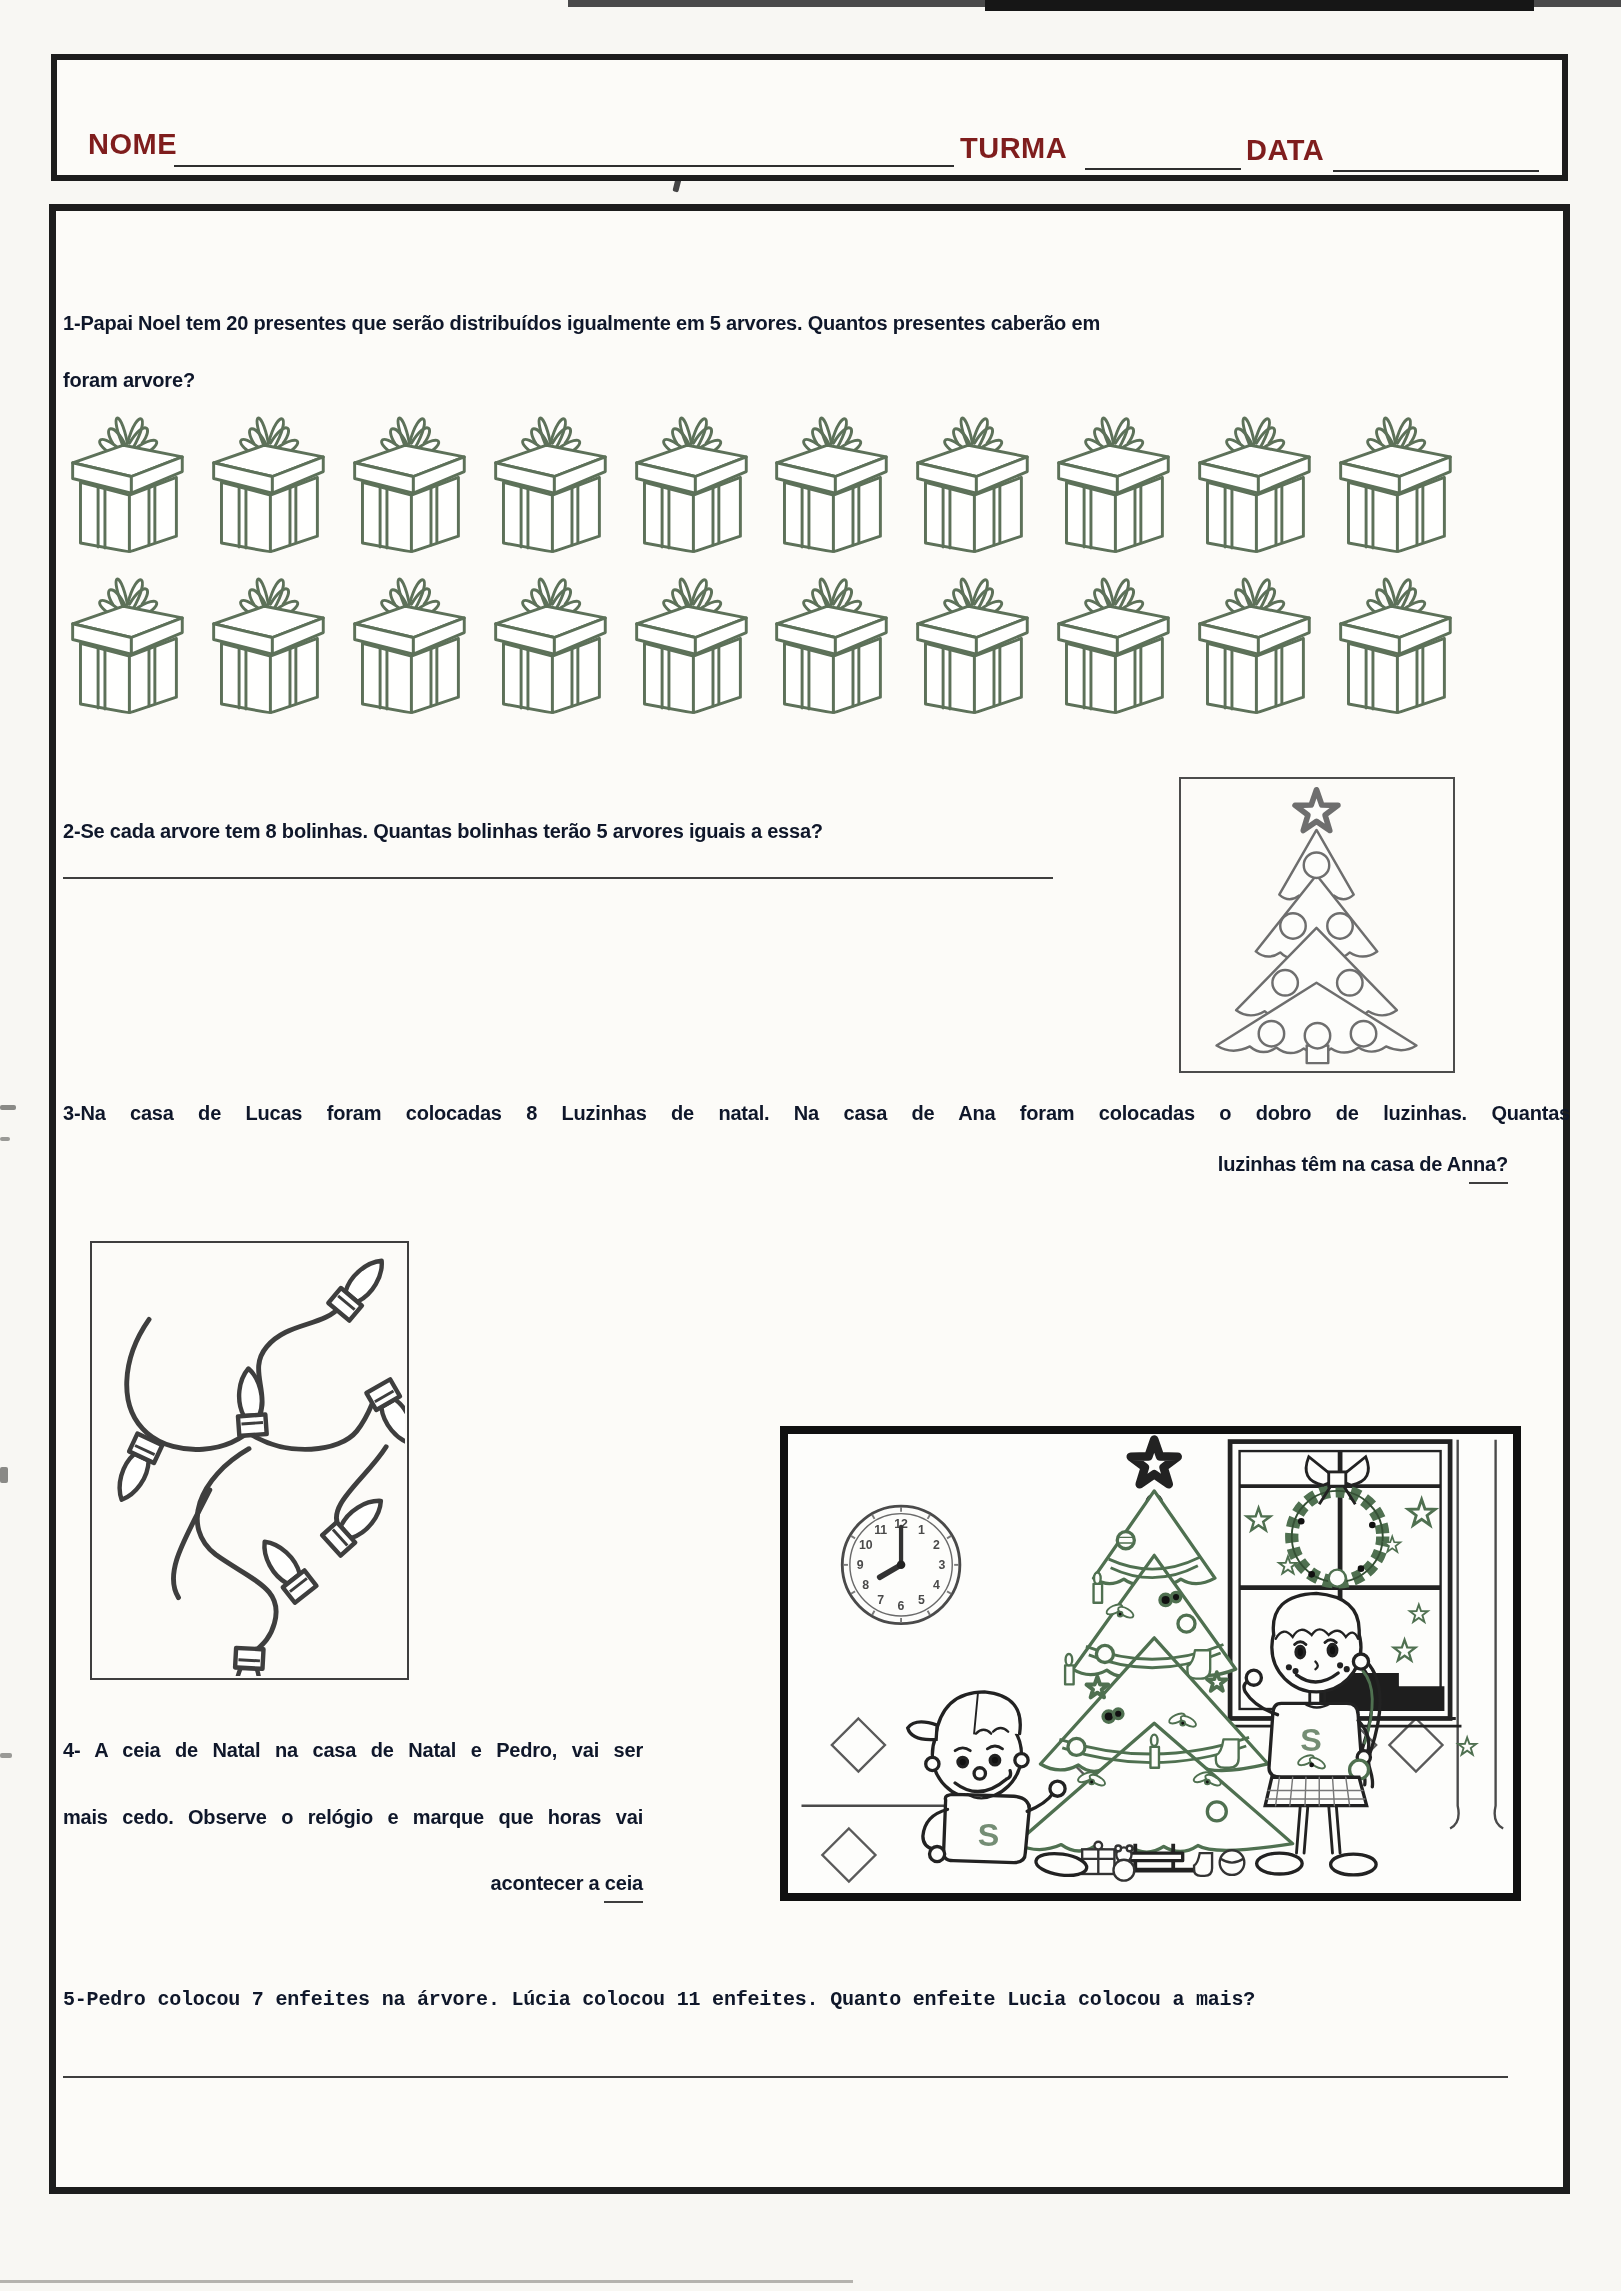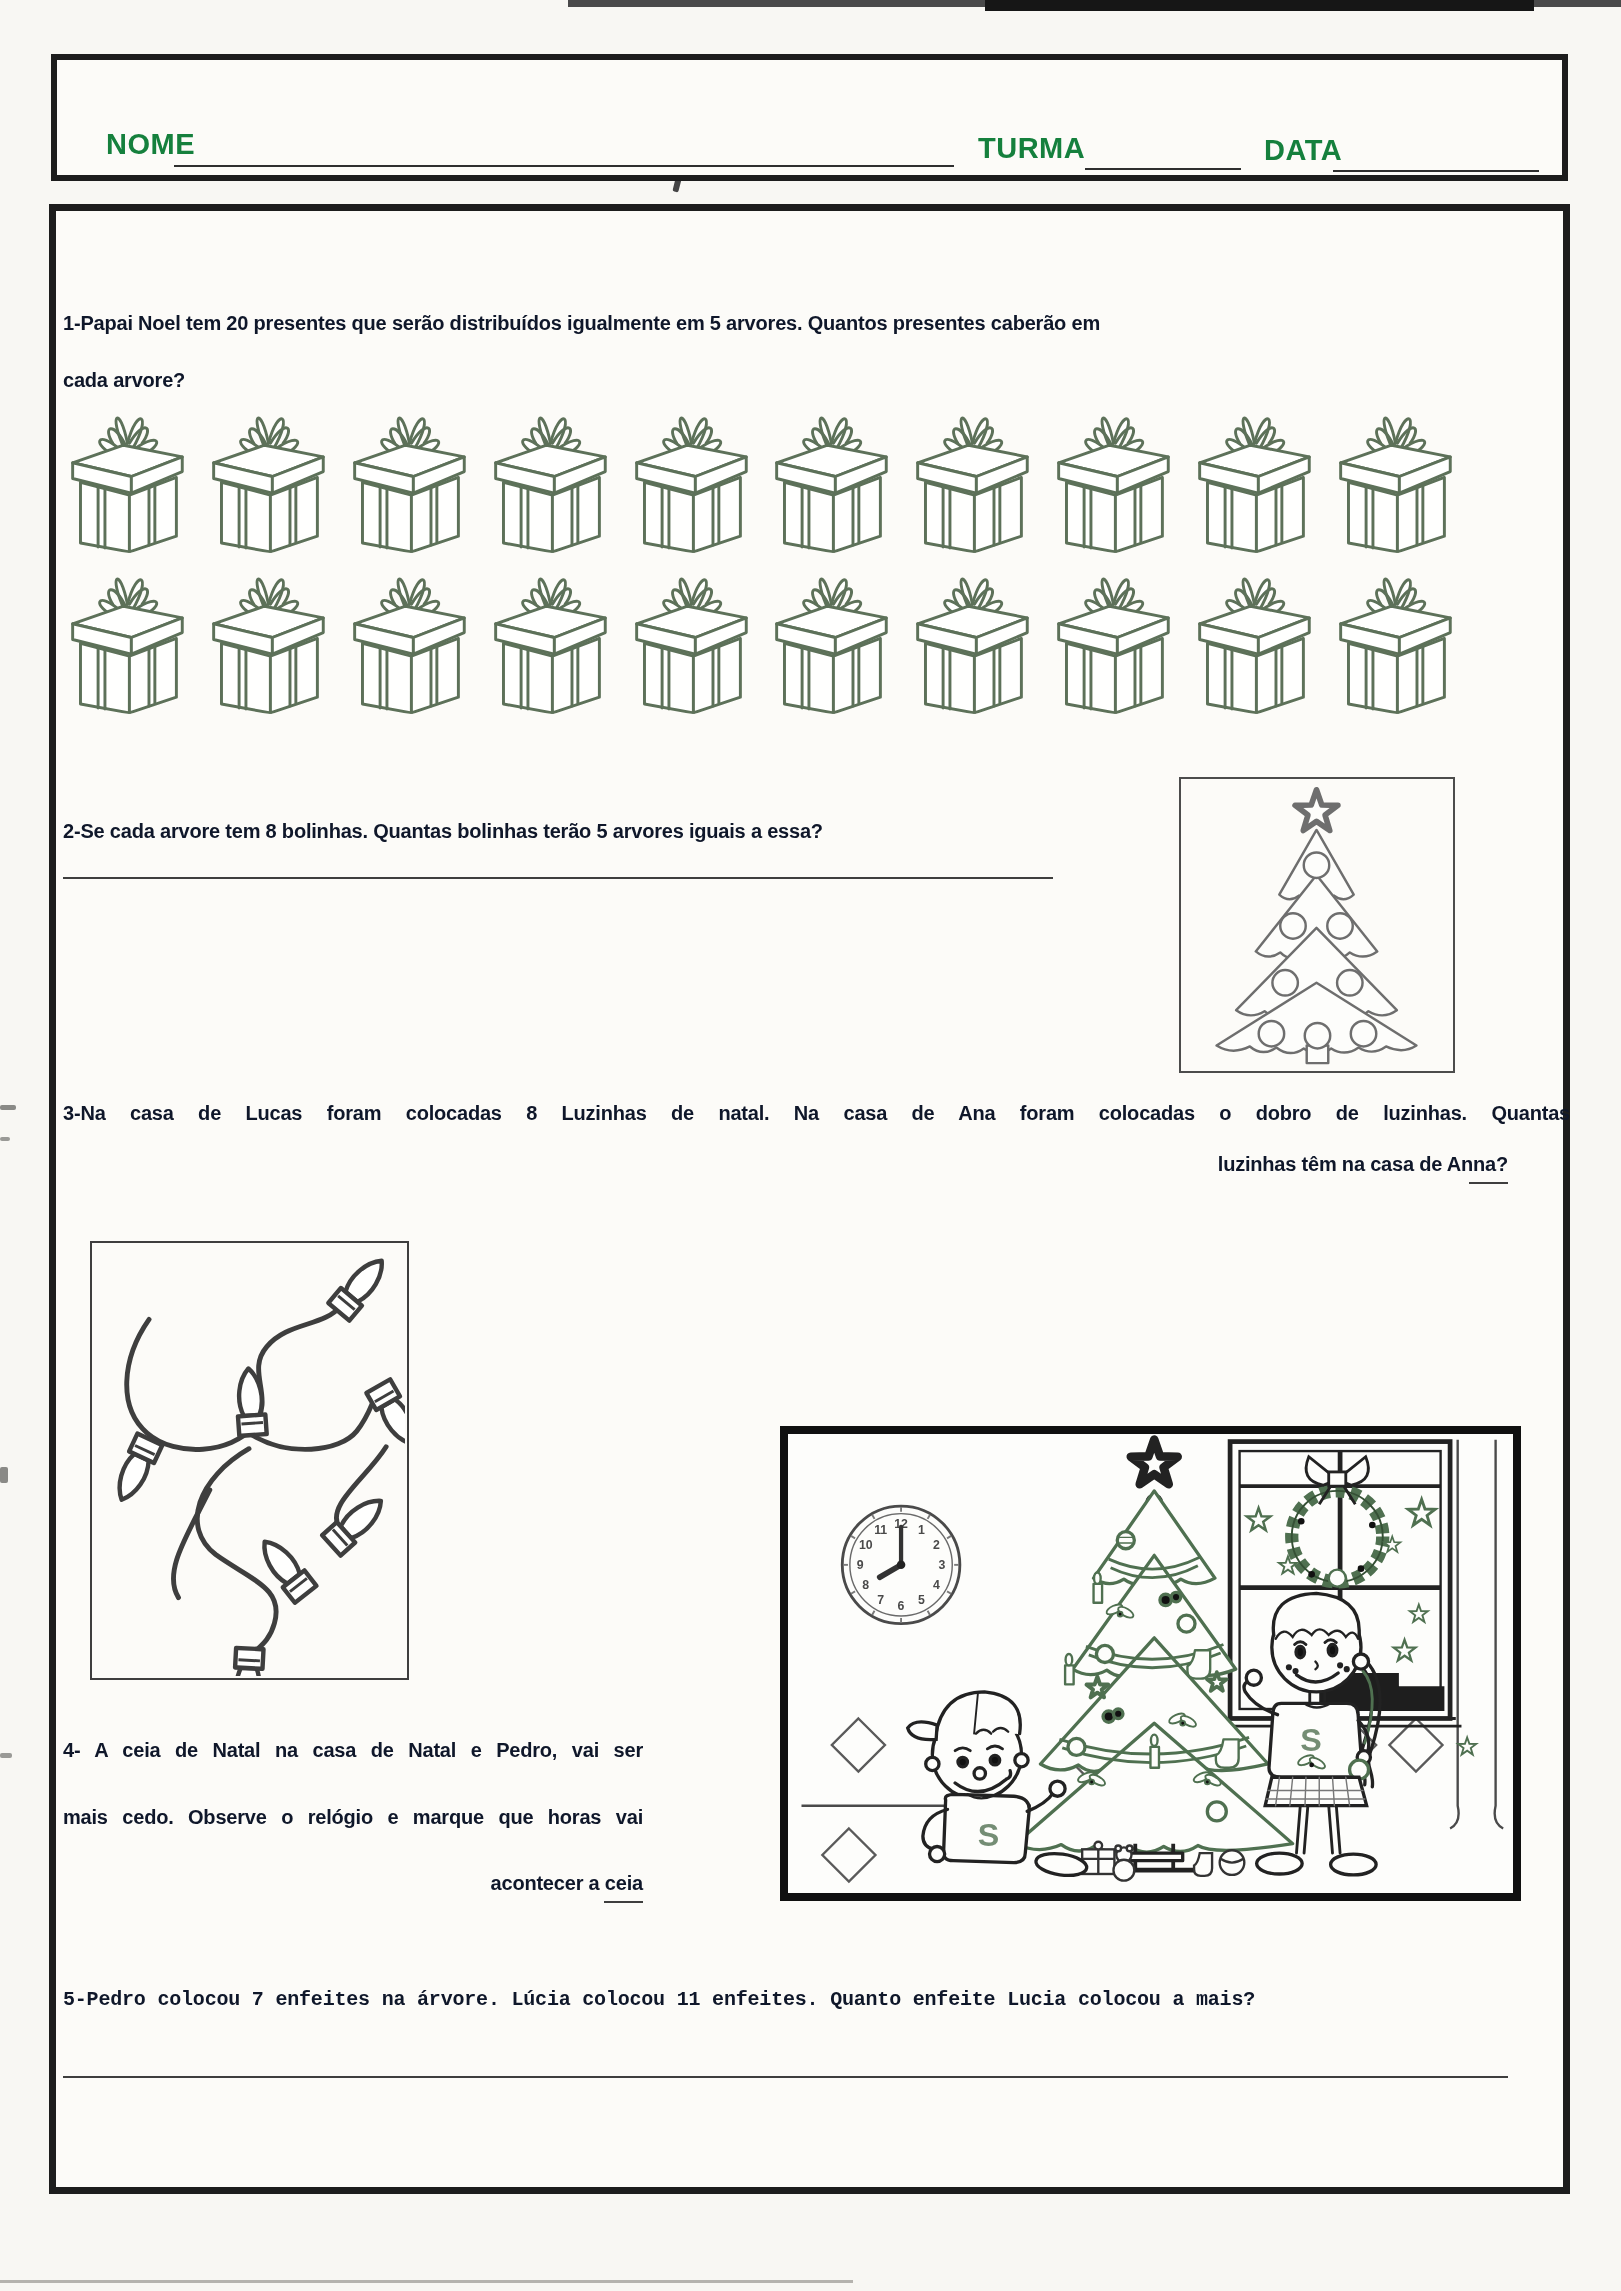--- a/index.html
+++ b/index.html
@@ -8,21 +8,21 @@
     background:#f8f7f3;
     font-family:"Liberation Sans",sans-serif;
   }
   .abs{position:absolute;}
   .frame{position:absolute;box-sizing:border-box;background:#fcfbf8;}
   #header-box{left:51px;top:54px;width:1517px;height:127px;border:6.9px solid #1d1d1d;}
   #main-box{left:49px;top:204px;width:1521px;height:1990px;border:7.8px solid #1d1d1d;}
   #tree-box{left:1179px;top:777px;width:276px;height:296px;border:2.9px solid #4c4c4c;}
   #lights-box{left:90px;top:1241px;width:319px;height:439px;border:2.9px solid #3e3e3e;}
   #scene-box{left:780px;top:1426px;width:741px;height:475px;border:8.8px solid #101010;background:#fdfdfb;}
-  .hlabel{position:absolute;font-size:29px;font-weight:700;color:#15803d;letter-spacing:0.5px;white-space:nowrap;margin-left:18px;}
+  .hlabel{position:absolute;font-size:29px;font-weight:700;color:#7f1d1d;letter-spacing:0.5px;white-space:nowrap;}
   .hline{position:absolute;border-top:2.9px solid #2f2f2f;}
   .qline{position:absolute;font-size:20px;line-height:35px;color:#0f172a;font-weight:600;letter-spacing:-0.2px;white-space:nowrap;}
   .jline{text-align:justify;text-align-last:justify;}
   .qnum{font-weight:700;}
   .ansline{position:absolute;border-top:2.9px solid #3e3e3e;}
   .ansflex{display:flex;align-items:flex-end;flex-direction:column;}
   .ansflex .fill{flex:1;border-bottom:2.9px solid #3e3e3e;margin:0 0 4.9px 13.7px;min-width:39px;}
   .gift-row{display:flex;gap:3.9px;margin-bottom:7.8px;}
   .gift{display:block;}
   #presents-rows{position:absolute;left:57px;top:400px;}
@@ -76,21 +76,21 @@
 <span class="hlabel" style="left:960px;top:132px;">TURMA</span>
 <div class="hline" style="left:1085px;top:168px;width:156px;"></div>
 <span class="hlabel" style="left:1246px;top:134px;">DATA</span>
 <div class="hline" style="left:1333px;top:170px;width:206px;"></div>
 
 <div id="main-box" class="frame"></div>
 
 <div class="qline" style="left:63px;top:306px;">
   <span class="qnum">1</span><span>-Papai Noel tem 20 presentes que serão distribuídos igualmente em 5 arvores. Quantos presentes caberão em</span>
 </div>
-<div class="qline" style="left:63px;top:363px;">cada arvore?</div>
+<div class="qline" style="left:63px;top:363px;">foram arvore?</div>
 
 <div id="presents-rows">
     <div class="gift-row">
       <svg width="137" height="153" viewBox="0 0 140 156" class="gift">
         <use href="#gift-symbol"></use>
       </svg>
       <svg width="137" height="153" viewBox="0 0 140 156" class="gift">
         <use href="#gift-symbol"></use>
       </svg>
       <svg width="137" height="153" viewBox="0 0 140 156" class="gift">

